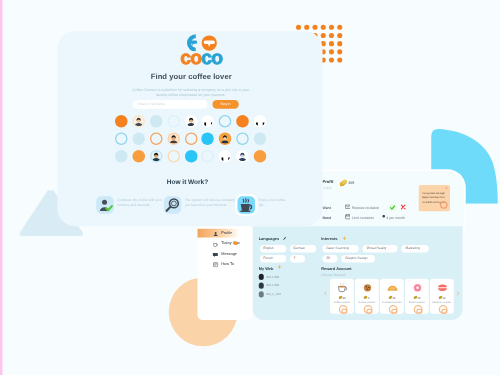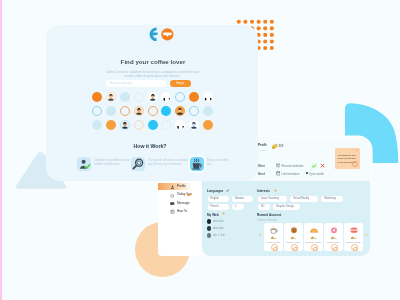--- a/index.html
+++ b/index.html
@@ -136,20 +136,25 @@
       <circle cx="35.8" cy="29" r="2.05" fill="#f3821d"></circle>
     </svg>
 
   <div class="abs hero-card"></div>
   <svg class="abs logo" viewBox="0 0 34 15">
       <path d="M12.6 3.0 A5.4 5.4 0 1 0 12.6 13.8" fill="none" stroke="#2aa3d4" stroke-width="3.2" stroke-linecap="butt"></path>
       <path d="M9.1 6.4 L12.5 6.4 A1.1 1.1 0 0 1 12.5 9.0 L10.9 9.0 L9.8 10.7 L9.8 9.0 L9.1 9.0 A1.3 1.3 0 0 1 9.1 6.4 Z" fill="#2aa3d4"></path>
       <circle cx="23.4" cy="8.4" r="6.1" fill="#f5821f"></circle>
       <path d="M20.3 6.4 L26.5 6.4 A1.25 1.25 0 0 1 26.5 9.2 L24.4 9.2 L23.2 11.3 L22.5 9.2 L20.3 9.2 A1.4 1.4 0 0 1 20.3 6.4 Z" fill="#fff"></path>
     </svg>
+  <div class="abs brand">
+      <svg viewBox="0 0 56 16" width="56" height="16" style="display:block">
+        <text x="28" y="13.4" text-anchor="middle" font-family="Liberation Sans,sans-serif" font-size="15.5" font-weight="bold" letter-spacing="-0.6" stroke-width="0.7"><tspan fill="#f5821f" stroke="#f5821f">co</tspan><tspan fill="#2aa3d4" stroke="#2aa3d4">co</tspan></text>
+      </svg>
+    </div>
   <div class="abs hero-title">Find your coffee lover</div>
   <div class="abs hero-sub">Coffee Connect is a platform for selecting a company for a joint trip to your favorite coffee shop based on your interests.</div>
   <div class="abs searchbar">
       <span class="ph">Email or nickname</span>
     </div>
   <div class="abs signin">
       <span>Sing in</span>
     </div>
 
   <div id="avgrid" style="position:absolute;left:0;top:0;width:400px;height:300px;z-index:4">

